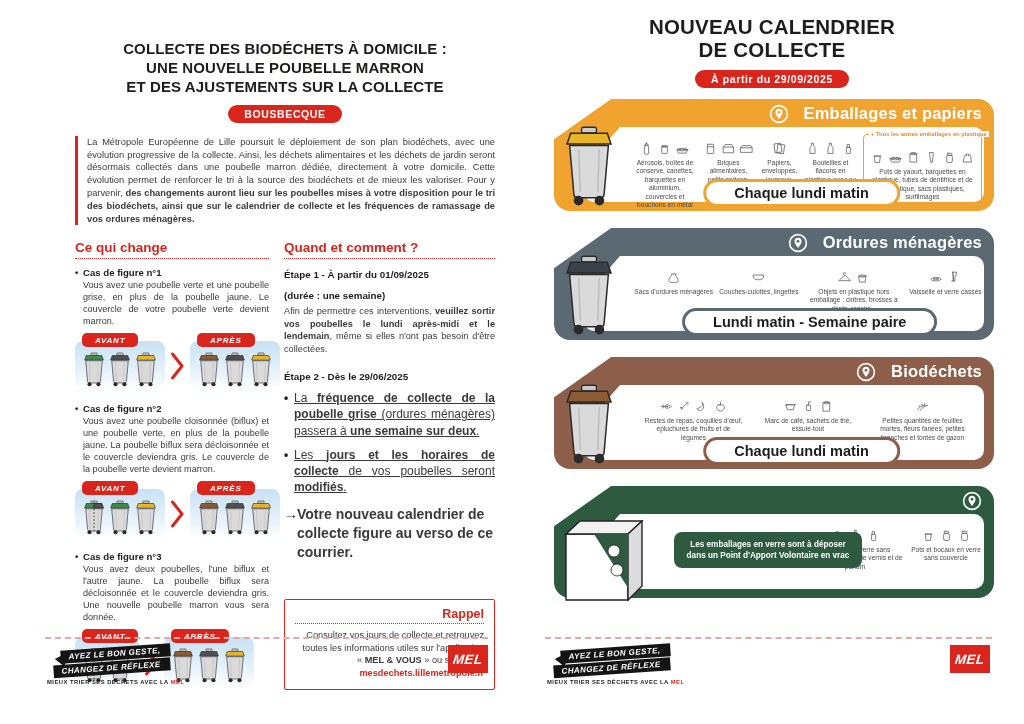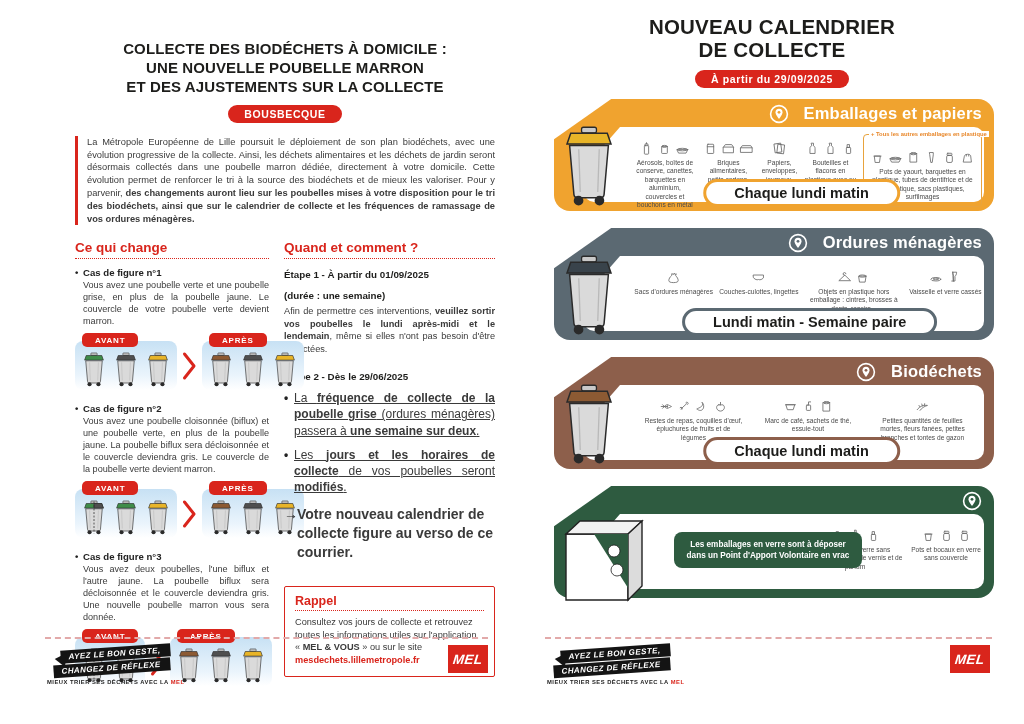--- a/index.html
+++ b/index.html
@@ -23,33 +23,33 @@
   .intro{margin-top:13px;border-left:3px solid #D9251C;padding-left:9px;font-size:9.3px;line-height:1.38;text-align:justify;}
   .columns{display:flex;gap:15px;margin-top:15px;}
   .col-a{width:194px;flex:none;}
   .col-b{flex:1;min-width:0;}
   .sec-heading{color:#D9251C;font-weight:bold;font-size:13.5px;border-bottom:1.5px dotted #D9251C;padding-bottom:3px;margin-bottom:8px;}
   .case{margin-bottom:4px;}
   .case-title{font-weight:bold;font-size:9.6px;color:#222;position:relative;padding-left:8px;}
   .case-title::before{content:"•";position:absolute;left:0;top:0;}
   .case-body{font-size:9.1px;line-height:1.32;text-align:justify;padding-left:8px;margin-top:1px;}
   .fig-row{display:flex;align-items:center;gap:5px;margin:14px 0 13px;}
-  .fig-group{position:relative;background:linear-gradient(180deg,#C7E1F4 0%,#EAF4FC 70%,#ffffff 100%);border-radius:8px;padding:11px 7px 3px;display:flex;align-items:center;gap:8px;}
+  .fig-group{position:relative;background:linear-gradient(180deg,#C7E1F4 0%,#EAF4FC 70%,#ffffff 100%);border-radius:8px;padding:11px 7px 3px;display:flex;align-items:center;gap:2px;font-style:italic;}
   .fig-badge{position:absolute;top:-8px;left:7px;background:#D9251C;color:#fff;font-weight:bold;font-size:8px;letter-spacing:.8px;padding:2.5px 13px;border-radius:5px;}
   .chevron{flex:none;display:flex;align-items:center;}
   
   .step-title{font-weight:bold;font-size:9.8px;color:#1d1d1b;margin-top:10px;}
   .step-body{font-size:9.2px;line-height:1.35;text-align:justify;margin-top:4px;}
   .step2{margin-top:16px;}
   .wbullets{margin-top:8px;}
   .wbullet{position:relative;padding-left:10px;font-size:12px;line-height:1.35;margin-bottom:8px;text-align:justify;text-decoration:underline;}
   .wbullet::before{content:"•";position:absolute;left:0;top:0;font-weight:bold;color:#222;}
   .arrow-note{position:relative;padding-left:13px;font-size:14px;line-height:1.35;margin-top:10px;}
   .arrow-note::before{content:"\2192";position:absolute;left:0;top:0;font-weight:bold;color:#222;}
-  .rappel{border:1.5px solid #D9251C;border-radius:2px;padding:7px 10px 9px;margin-top:24px;}
+  .rappel{border:1.5px solid #D9251C;border-radius:2px;padding:7px 10px 9px;margin-top:37px;text-align:right;}
   .rappel-heading{color:#D9251C;font-weight:bold;font-size:12.5px;border-bottom:1.5px dotted #D9251C;padding-bottom:2px;margin-bottom:5px;}
   .rappel-body{font-size:9.2px;line-height:1.38;}
 
   
   .rp-title{margin-top:16px;text-align:center;font-weight:bold;font-size:20.5px;line-height:1.12;color:#1D1D1B;letter-spacing:.2px;}
   #panels{margin-top:11px;display:flex;flex-direction:column;gap:17px;padding-left:4px;}
   .panel{position:relative;height:112px;}
   .panel-frame{position:absolute;inset:0;background:var(--pc);border-radius:16px;clip-path:polygon(13% 0,100% 0,100% 100%,0 100%,0 36%);}
   .panel-white{position:absolute;left:30px;top:28px;right:10px;bottom:9px;background:#fff;border-radius:10px;clip-path:polygon(0 55%,9% 0,100% 0,100% 100%,0 100%);z-index:2;}
   .panel-header{position:absolute;top:3px;right:12px;display:flex;align-items:center;gap:15px;height:24px;z-index:4;}

